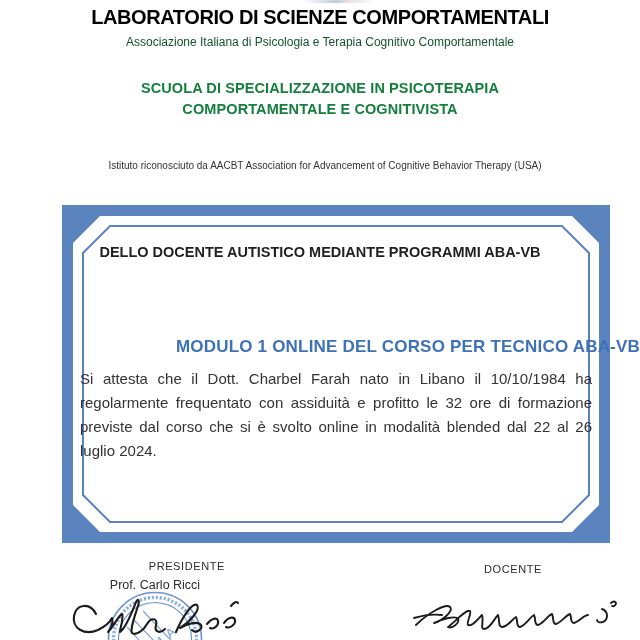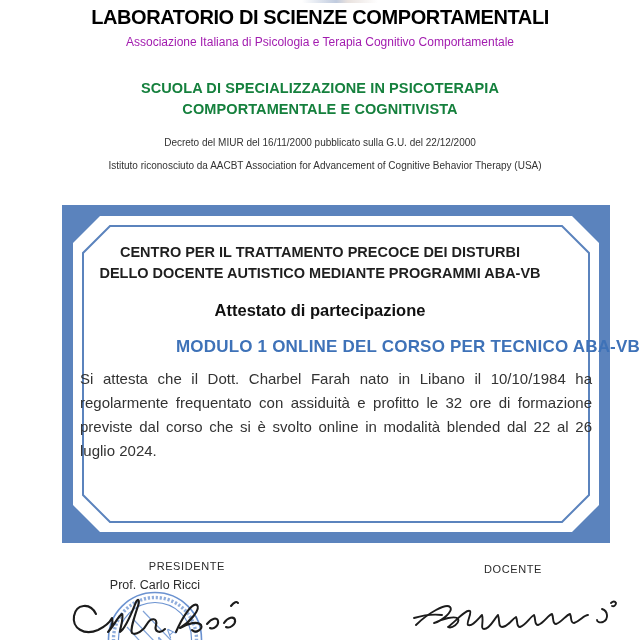--- a/index.html
+++ b/index.html
@@ -14,21 +14,21 @@
   .abs{position:absolute;}
   .centered{left:0;right:0;text-align:center;}
 
   .main-title{
     top:6px;
     font-size:20px;font-weight:bold;letter-spacing:-0.4px;
     color:#000000;
   }
   .subtitle{
     top:35px;
-    font-size:12px;color:#a21caf;
+    font-size:12px;color:#14532d;
   }
   .school{
     top:78px;
     font-size:14.5px;font-weight:bold;color:#15803d;
     line-height:21px;letter-spacing:0.1px;
   }
   .decree{
     top:137px;
     font-size:10px;color:#333333;
   }
@@ -80,36 +80,33 @@
 <div class="page">
 
   <div class="abs top-remnant"></div>
 
   <div class="abs centered main-title">LABORATORIO DI SCIENZE COMPORTAMENTALI</div>
   <div class="abs centered subtitle">Associazione Italiana di Psicologia e Terapia Cognitivo Comportamentale</div>
   <div class="abs centered school">
     <div>SCUOLA DI SPECIALIZZAZIONE IN PSICOTERAPIA</div>
     <div>COMPORTAMENTALE E COGNITIVISTA</div>
   </div>
-  <div class="abs centered decree">Decreto del MIUR del 16/11/2000 pubblicato sulla G.U. del 22/12/2000</div>
   <div class="abs centered recognition">Istituto riconosciuto da AACBT Association for Advancement of Cognitive Behavior Therapy (USA)</div>
 
   <div class="abs frame-wrap">
     <svg width="548" height="338" viewBox="0 0 548 338">
       <path fill="#5b83bd" fill-rule="evenodd" d="M0,0 H548 V338 H0 Z
            M38,11 L510,11 L537,38 L537,300 L510,327 L38,327 L11,300 L11,38 Z"></path>
       <path fill="none" stroke="#5b83bd" stroke-width="2" d="M48,21 L500,21 L527,48 L527,290 L500,317 L48,317 L21,290 L21,48 Z"></path>
     </svg>
   </div>
 
   <div class="abs centered centro">
-    <div>CENTRO PER IL TRATTAMENTO PRECOCE DEI DISTURBI</div>
     <div>DELLO DOCENTE AUTISTICO MEDIANTE PROGRAMMI ABA-VB</div>
   </div>
-  <div class="abs centered attestato">Attestato di partecipazione</div>
   <div class="abs centered modulo">MODULO 1 ONLINE DEL CORSO PER TECNICO ABA-VB</div>
   <div class="abs body-text">Si attesta che il Dott. Charbel Farah nato in Libano il 10/10/1984 ha regolarmente frequentato con assiduità e profitto le 32 ore di formazione previste dal corso che si è svolto online in modalità blended dal 22 al 26 luglio 2024.</div>
 
   <div class="abs sig-role pres-role">PRESIDENTE</div>
   <div class="abs sig-role doc-role">DOCENTE</div>
   <div class="abs sig-name pres-name">Prof. Carlo Ricci</div>
 
   <div class="abs" style="left:103px;top:589px;width:104px;height:104px;">
     <svg width="104" height="104" viewBox="0 0 104 104">
       <g stroke="#5b87cc" fill="none" opacity="0.9">

